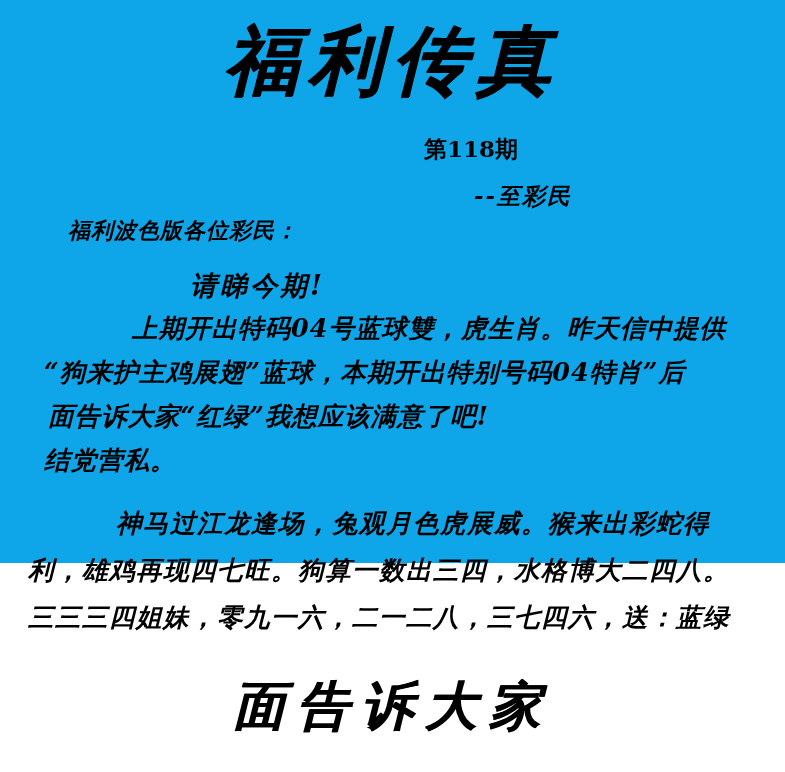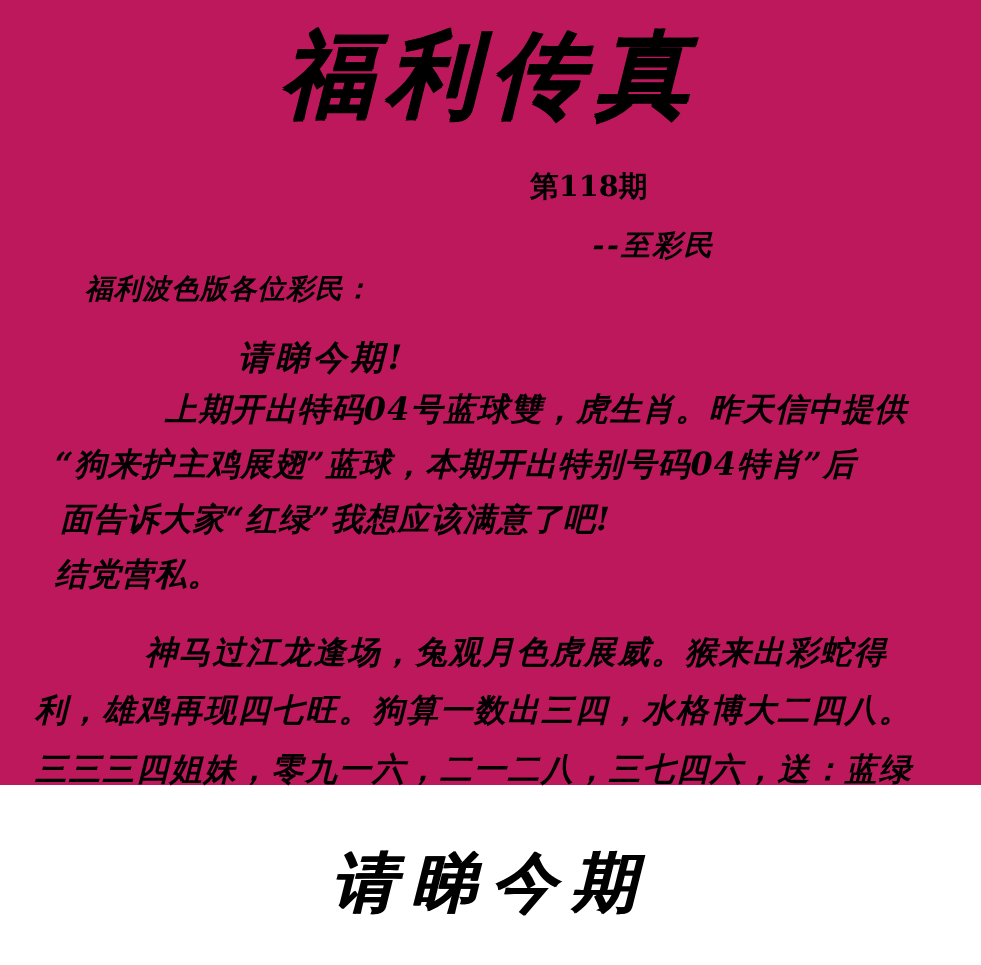--- a/index.html
+++ b/index.html
@@ -11,22 +11,22 @@
     width: 785px;
     height: 772px;
     position: relative;
     font-family: "Liberation Serif", "DejaVu Serif", serif;
     color: #000000;
     overflow: hidden;
   }
   .page {
     position: relative;
     width: 785px;
-    height: 628px;
-    background: #be185d;
+    height: 563px;
+    background: #0ea5e9;
   }
   .title {
     position: absolute;
     top: 18px;
     left: 0;
     width: 785px;
     text-align: center;
     font-family: "DejaVu Serif", "Liberation Serif", serif;
     font-weight: bold;
     font-size: 74px;
@@ -121,21 +121,21 @@
     top: 500px;
     left: 28px;
     width: 740px;
   }
   .verse-line {
     font-size: 25.5px;
     font-weight: bold;
     font-style: italic;
     letter-spacing: 1.5px;
     line-height: 47px;
-    font-family: Liberation Mono, monospace;
+    font-family: Liberation Sans, sans-serif;
     white-space: nowrap;
   }
   .verse-indent { padding-left: 88px; }
 
   .footer {
     position: absolute;
     top: 672px;
     left: 0;
     width: 785px;
     text-align: center;
@@ -171,15 +171,15 @@
     <div class="body-line indent-small">面告诉大家“红绿”我想应该满意了吧!</div>
     <div class="body-line indent-0">结党营私。</div>
   </div>
 
   <div class="verse-block">
     <div class="verse-line verse-indent">神马过江龙逢场，兔观月色虎展威。猴来出彩蛇得</div>
     <div class="verse-line">利，雄鸡再现四七旺。狗算一数出三四，水格博大二四八。</div>
     <div class="verse-line">三三三四姐妹，零九一六，二一二八，三七四六，送：蓝绿</div>
   </div>
 
-  <div class="footer">请睇今期</div>
+  <div class="footer">面告诉大家</div>
 
 </div>
 
 </body></html>

